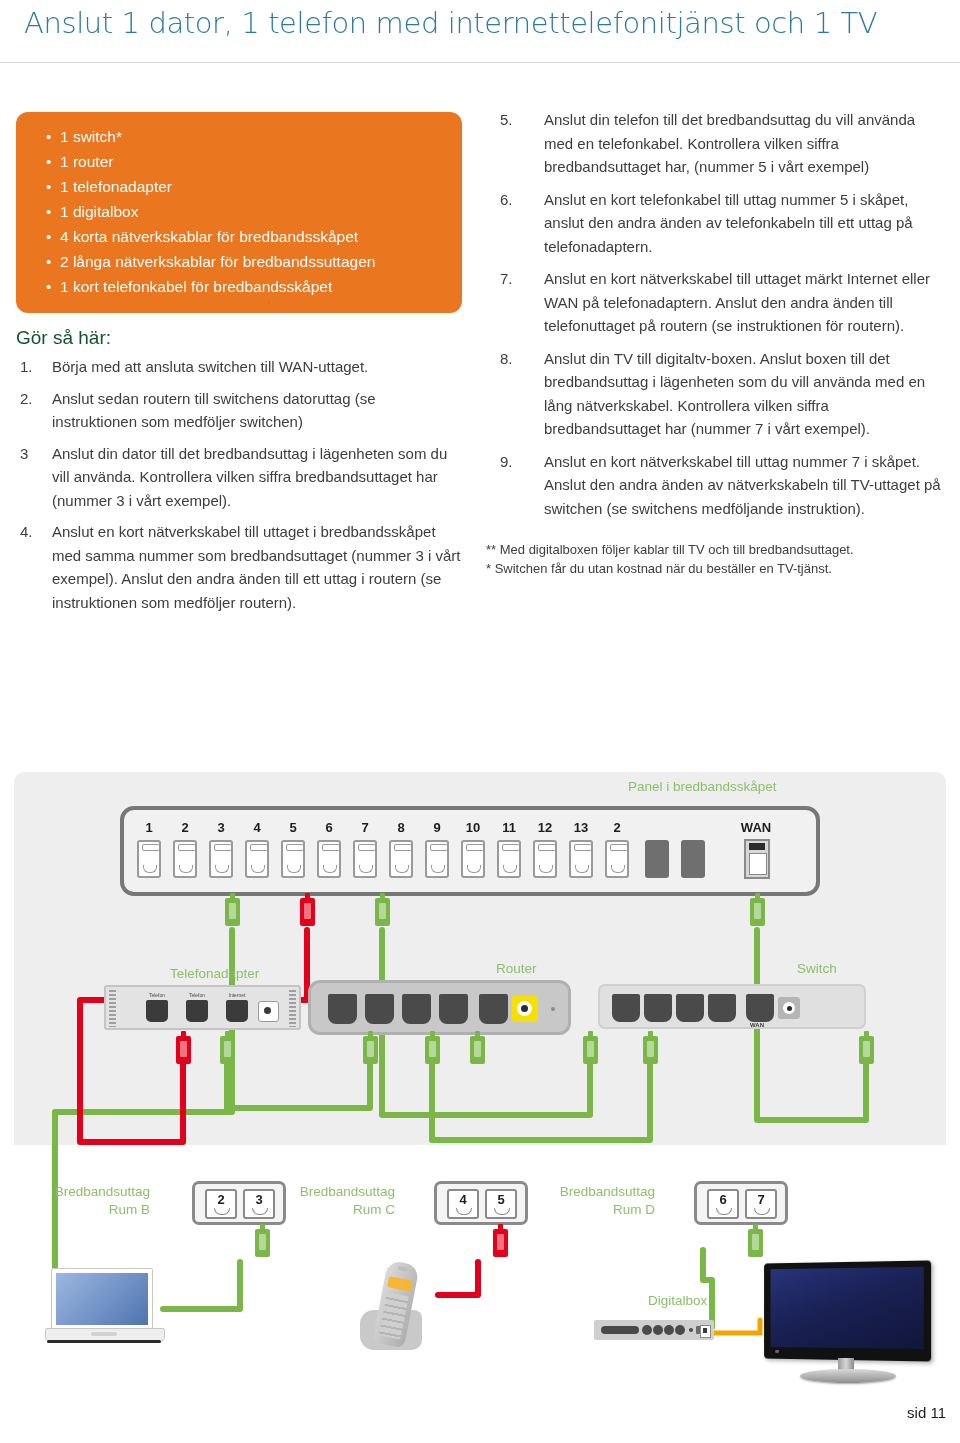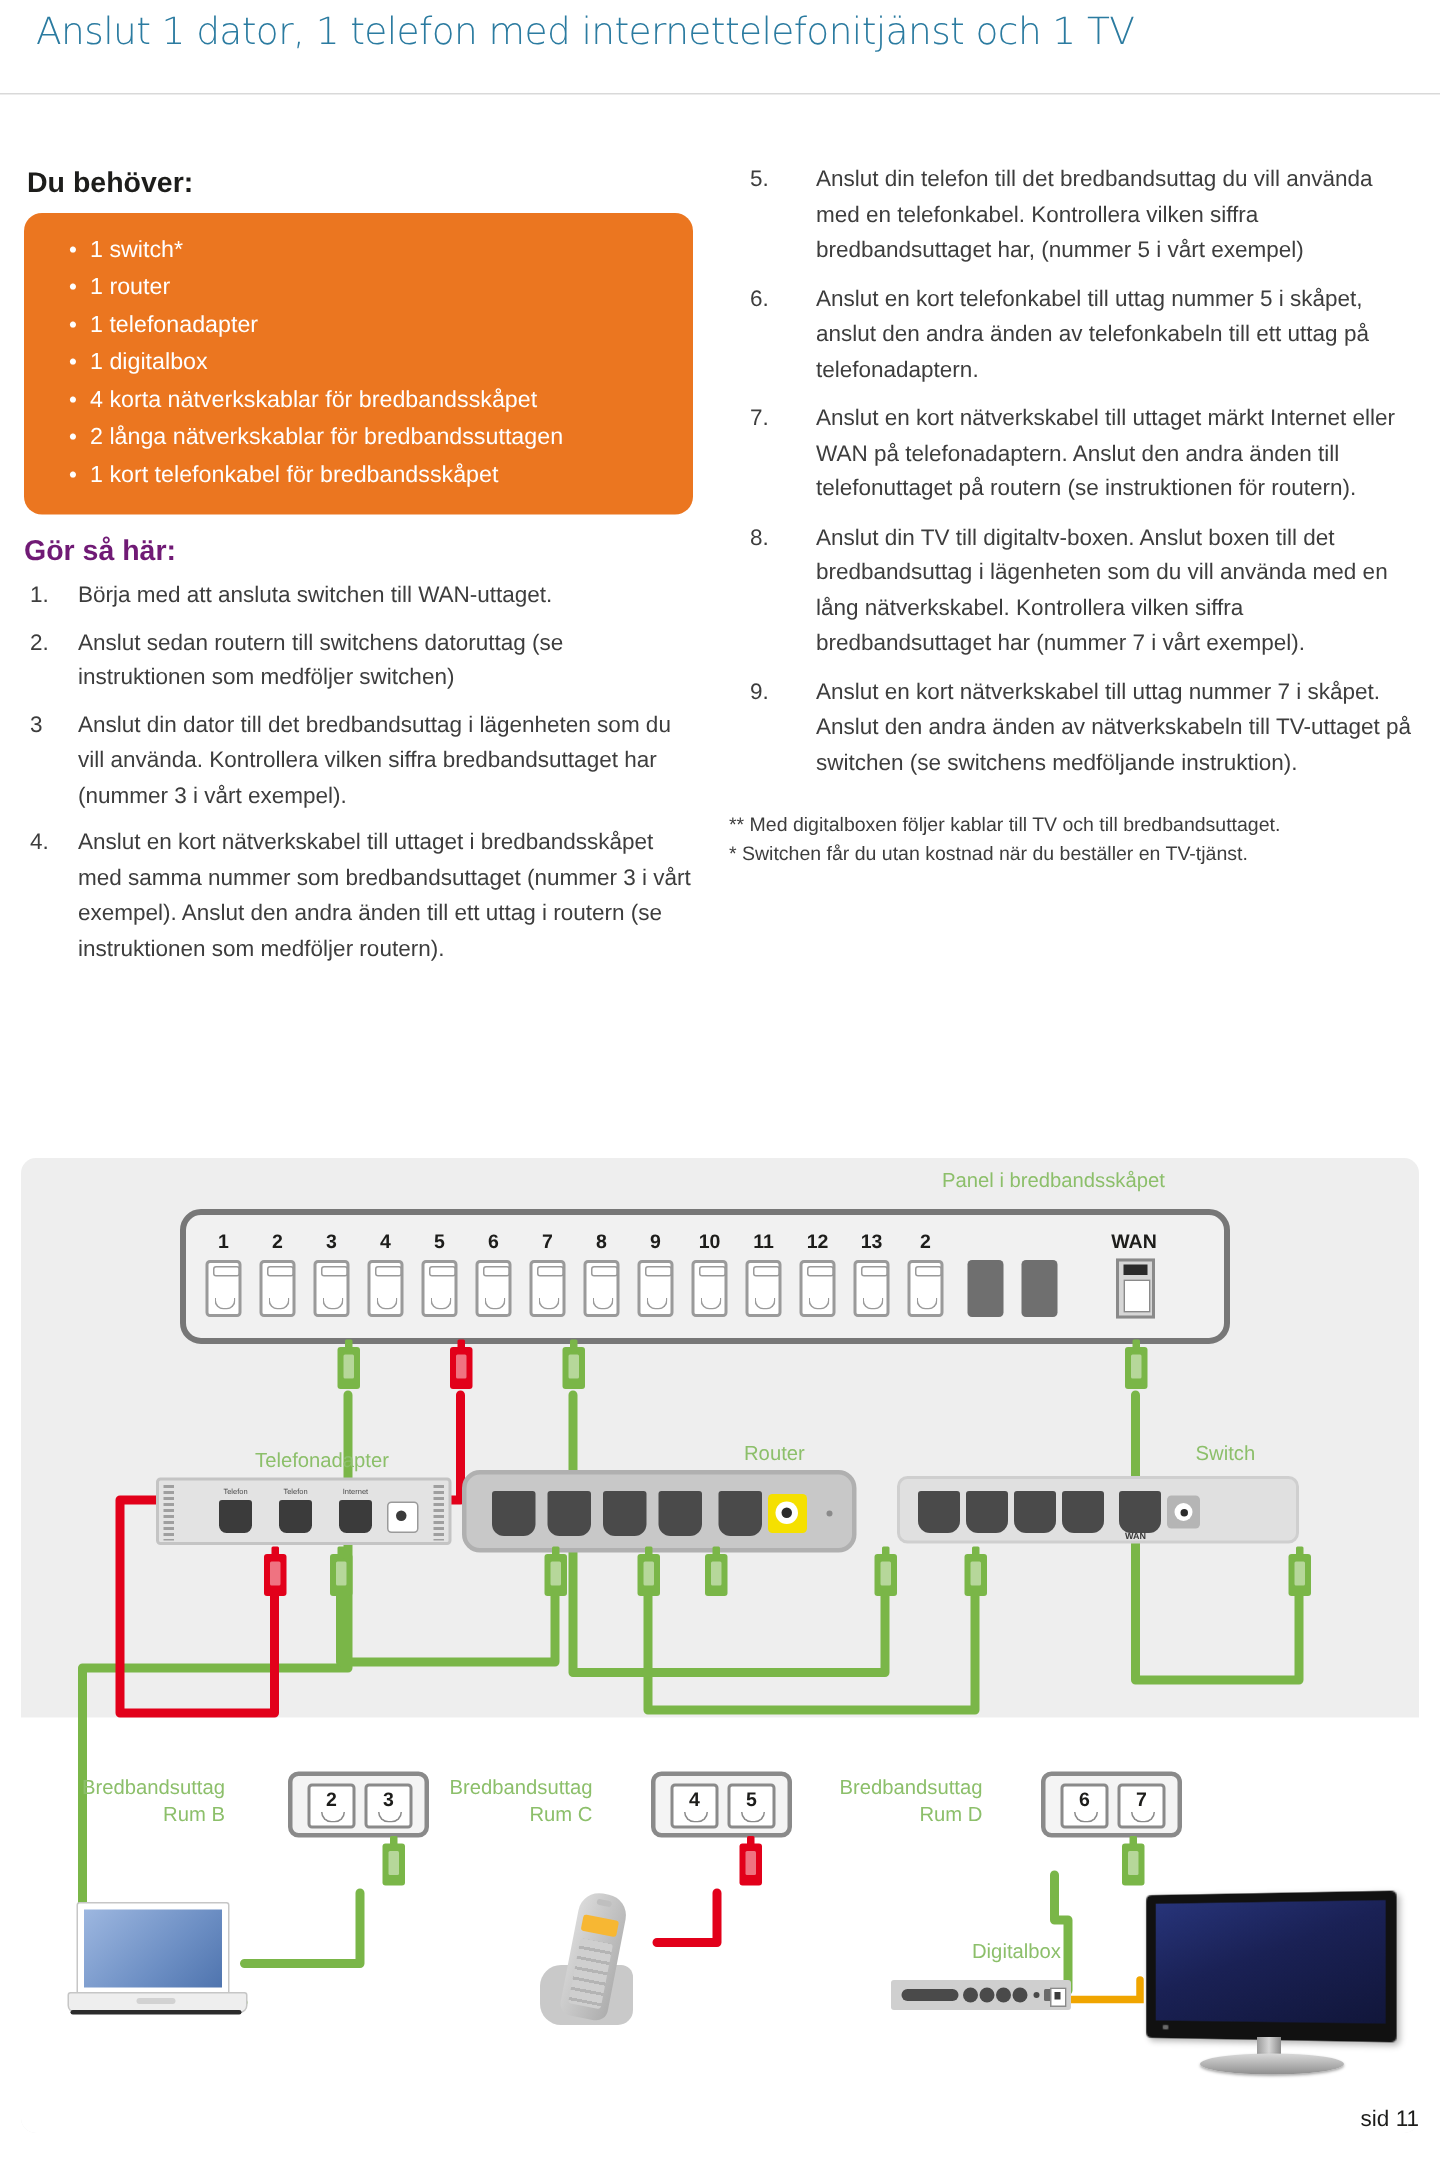--- a/index.html
+++ b/index.html
@@ -6,21 +6,21 @@
   body{
     width:960px;height:1443px;background:#ffffff;
     font-family:"Liberation Sans", sans-serif;
     position:relative;overflow:hidden;
   }
   .page{position:relative;width:960px;height:1443px;}
 
   
   .title{
     position:absolute;left:24px;top:6px;
-    font-size:25px;font-weight:300;color:#2b7ba0;
+    font-size:29px;font-weight:300;color:#2b7ba0;
     letter-spacing:-0.4px;white-space:nowrap;
     font-family:"DejaVu Sans", sans-serif;
   }
   .title-rule{position:absolute;left:0;top:62px;width:960px;height:1px;background:#d9d9d9;}
 
   
   .col-left{position:absolute;left:16px;top:112px;width:446px;}
   .col-right{position:absolute;left:486px;top:108px;width:460px;}
 
   .h-need{font-size:19px;color:#1d1d1b;font-weight:700;margin:0 0 8px 2px;}
@@ -29,21 +29,21 @@
     color:#ffffff;
   }
   .orange-box ul{margin:0;padding:0;list-style:none;}
   .orange-box li{
     font-size:15.5px;line-height:25px;position:relative;padding-left:14px;white-space:nowrap;
   }
   .orange-box li:before{
     content:"\2022";position:absolute;left:0;top:0;font-size:15px;
   }
 
-  .h-how{font-size:19px;color:#701a75;font-weight:700;margin:14px 0 6px 0;}
+  .h-how{font-size:19px;color:#14532d;font-weight:400;margin:14px 0 6px 0;}
   ol.steps{margin:0;padding:0;list-style:none;}
   ol.steps li{
     position:relative;padding-left:36px;font-size:15px;line-height:23.5px;
     color:#3d3d3d;margin-bottom:8px;
   }
   ol.steps li .num{
     position:absolute;left:4px;top:0;font-size:15px;color:#3d3d3d;
   }
   .col-right ol.steps li{padding-left:58px;margin-bottom:9px;}
   .col-right ol.steps li .num{left:14px;}
@@ -189,21 +189,20 @@
 </style>
 </head>
 <body>
 
 <div class="page">
 
   <div class="title">Anslut 1 dator, 1 telefon med internettelefonitjänst och 1 TV</div>
   <div class="title-rule"></div>
 
   <div class="col-left">
-    <div class="h-need">Du behöver:</div>
     <div class="orange-box">
       <ul>
         <li>1 switch*</li>
         <li>1 router</li>
         <li>1 telefonadapter</li>
         <li>1 digitalbox</li>
         <li>4 korta nätverkskablar för bredbandsskåpet</li>
         <li>2 långa nätverkskablar för bredbandssuttagen</li>
         <li>1 kort telefonkabel för bredbandsskåpet</li>
       </ul>

